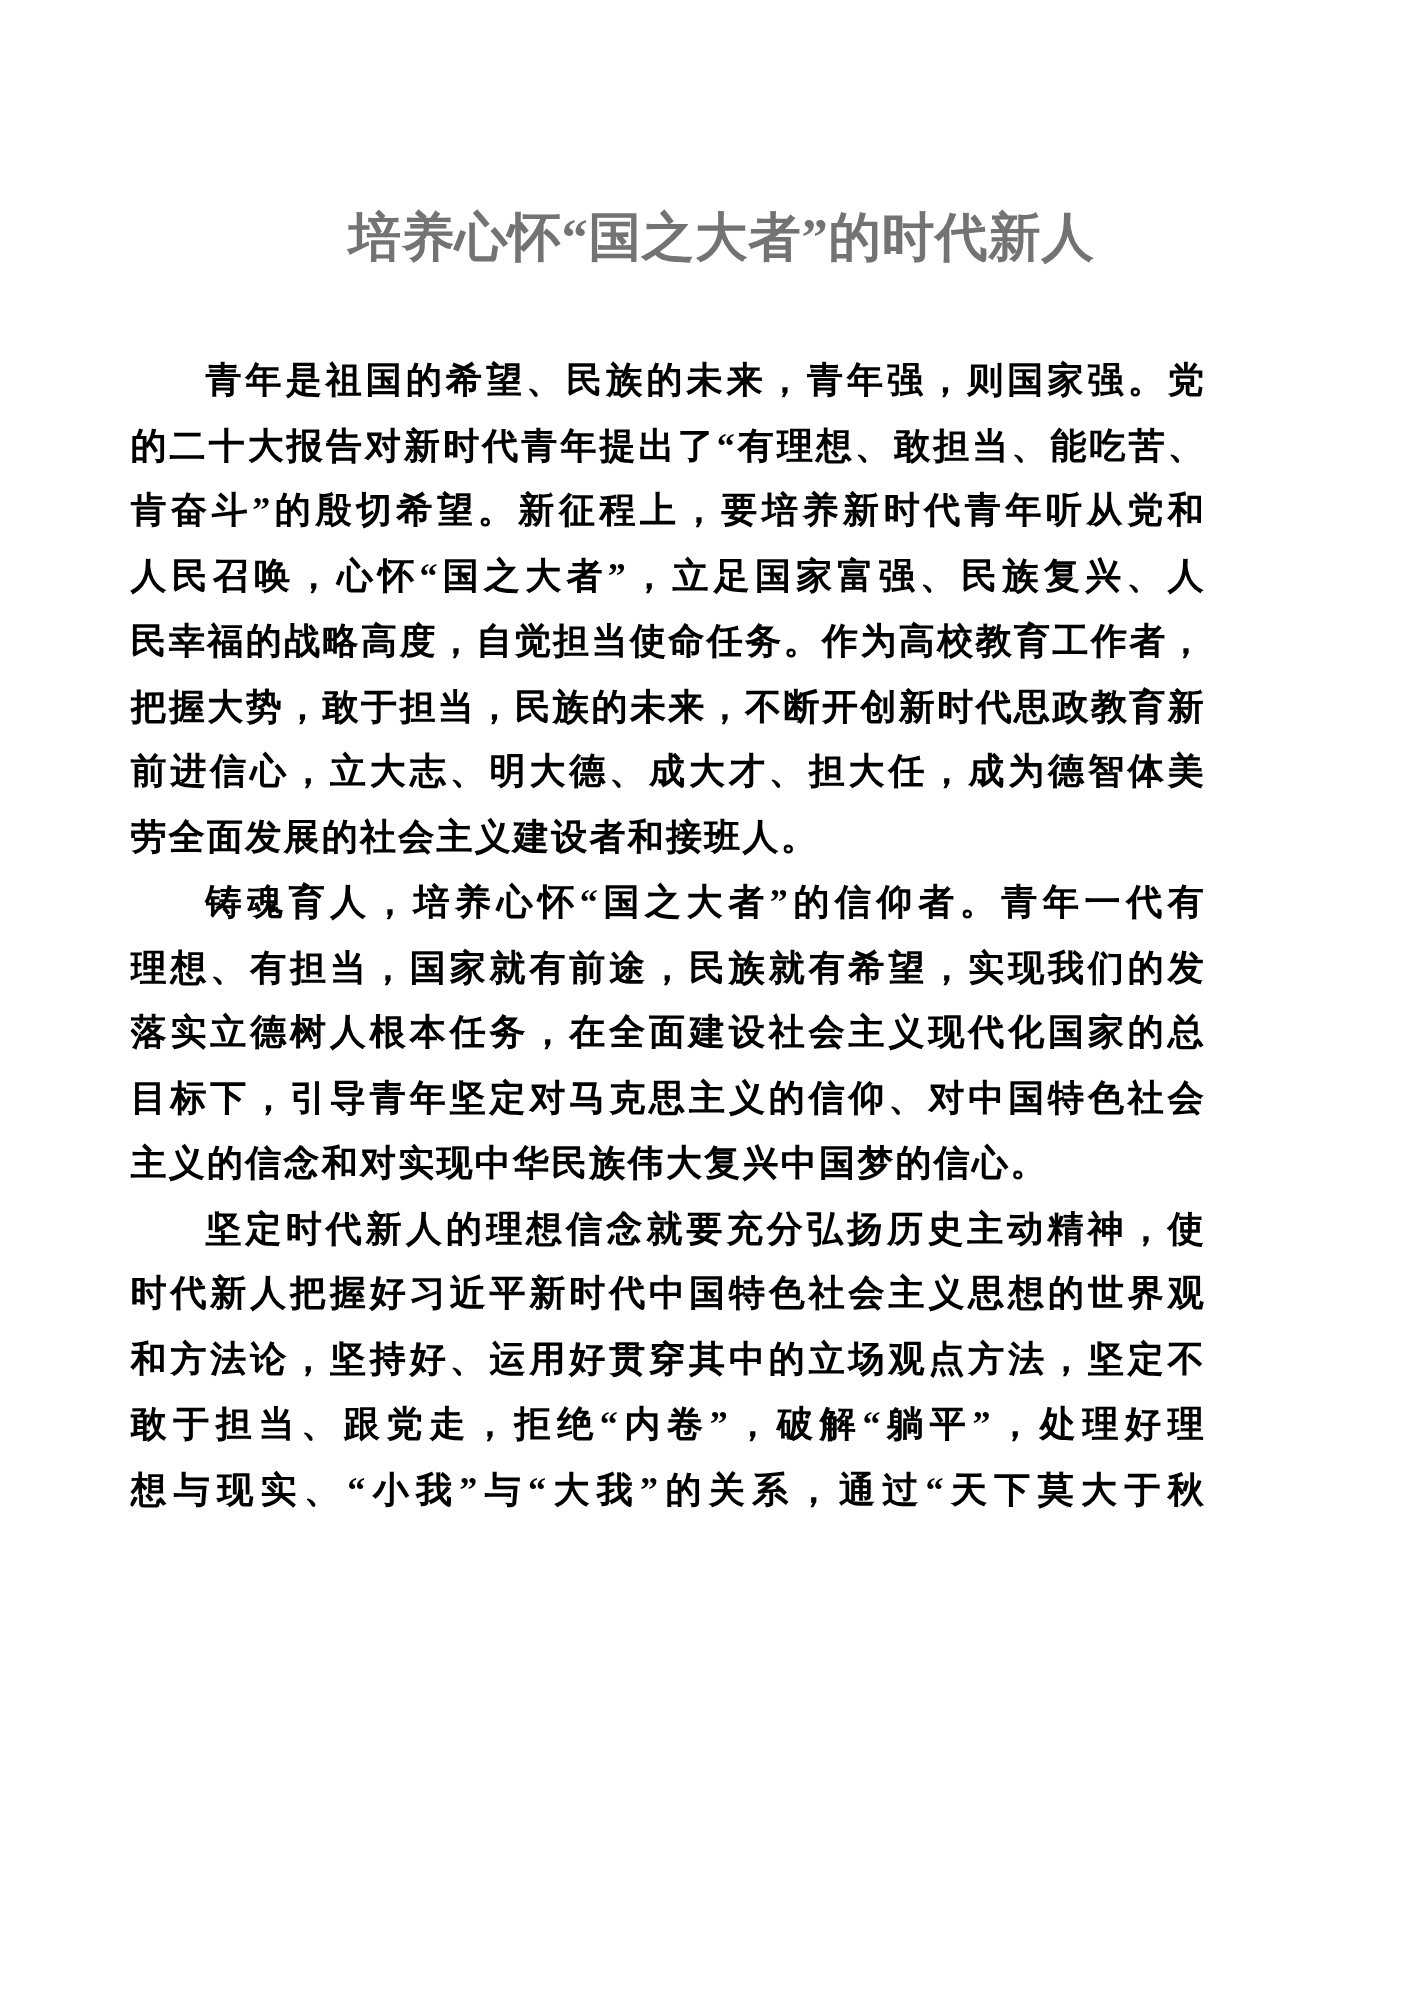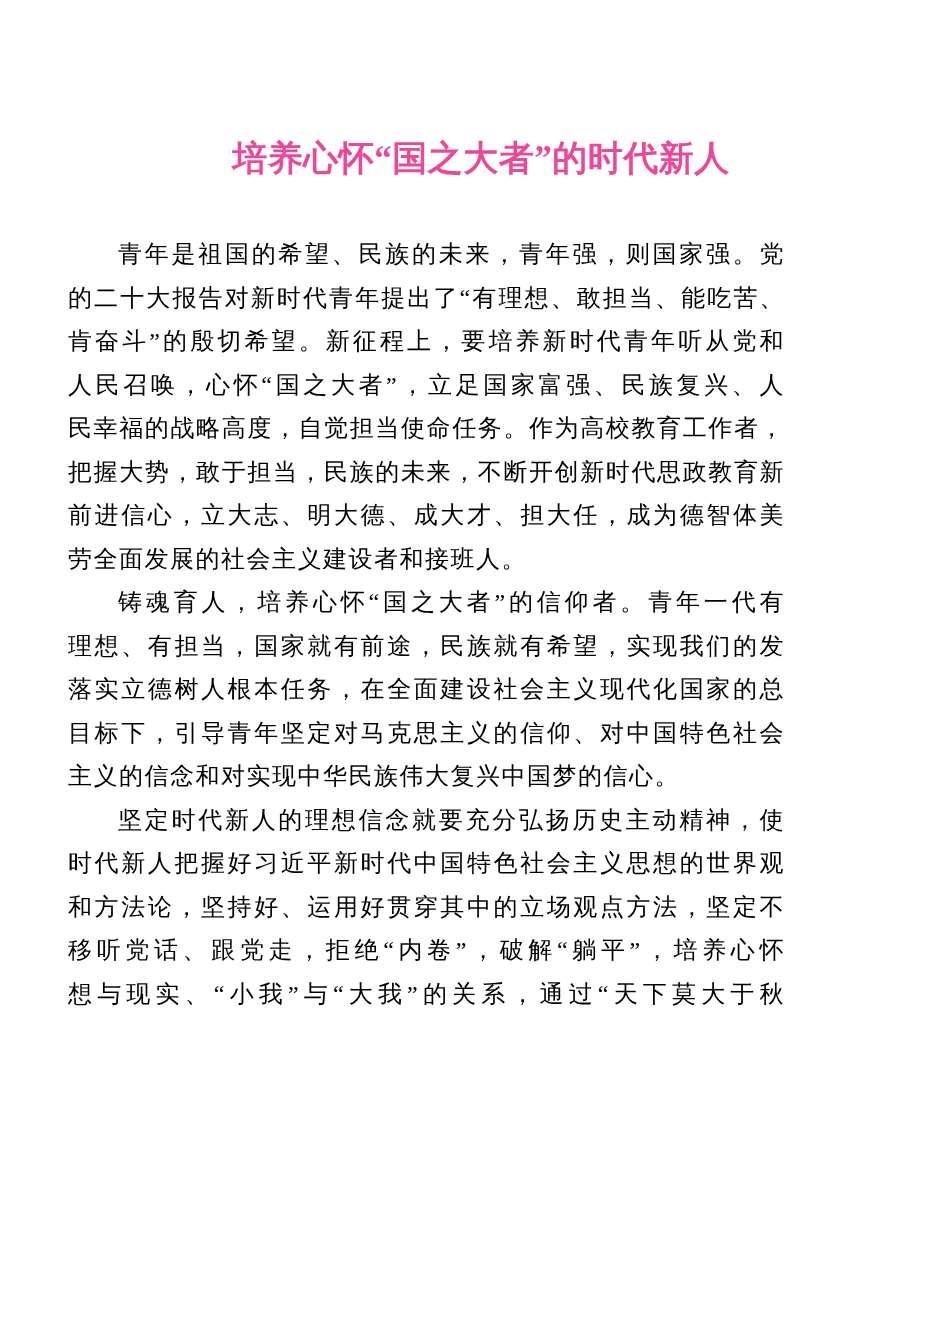--- a/index.html
+++ b/index.html
@@ -14,28 +14,28 @@
     font-family: "Liberation Serif", "DejaVu Serif", serif;
   }
   .doc-title {
     margin: 0;
     padding-top: 136px;
     text-align: center;
     font-size: 35px;
     line-height: 46px;
     font-weight: 700;
     letter-spacing: 0.5px;
-    color: #ec4899;
+    color: #737373;
     padding-left: 12px;
   }
   .doc-body {
     width: 717px;
-    margin: 51px 0 0 68px;
+    margin: 51px 0 0 87px;
     font-size: 24px;
-    font-weight: 400;
+    font-weight: 700;
   }
   .paragraph { margin: 0; padding: 0; }
   .line {
     height: 43.5px;
     line-height: 43.5px;
     letter-spacing: 1.5px;
     text-align: justify;
     text-align-last: justify;
     text-justify: inter-ideograph;
     overflow: hidden;
@@ -69,18 +69,18 @@
       <div class="line">理想、有担当，国家就有前途，民族就有希望，实现我们的发</div>
       <div class="line">落实立德树人根本任务，在全面建设社会主义现代化国家的总</div>
       <div class="line">目标下，引导青年坚定对马克思主义的信仰、对中国特色社会</div>
       <div class="line endline">主义的信念和对实现中华民族伟大复兴中国梦的信心。</div>
     </div>
 
     <div class="paragraph">
       <div class="line indent">坚定时代新人的理想信念就要充分弘扬历史主动精神，使</div>
       <div class="line">时代新人把握好习近平新时代中国特色社会主义思想的世界观</div>
       <div class="line">和方法论，坚持好、运用好贯穿其中的立场观点方法，坚定不</div>
-      <div class="line">移听党话、跟党走，拒绝“内卷”，破解“躺平”，培养心怀</div>
+      <div class="line">敢于担当、跟党走，拒绝“内卷”，破解“躺平”，处理好理</div>
       <div class="line">想与现实、“小我”与“大我”的关系，通过“天下莫大于秋</div>
     </div>
 
   </div>
 </div>
 
 </body></html>

